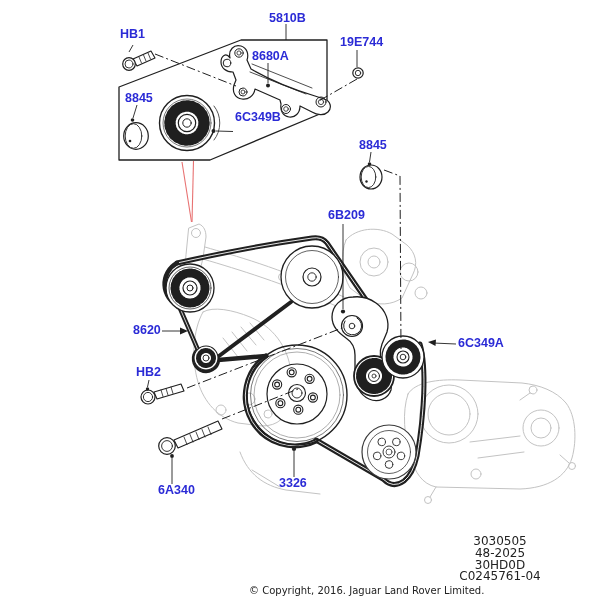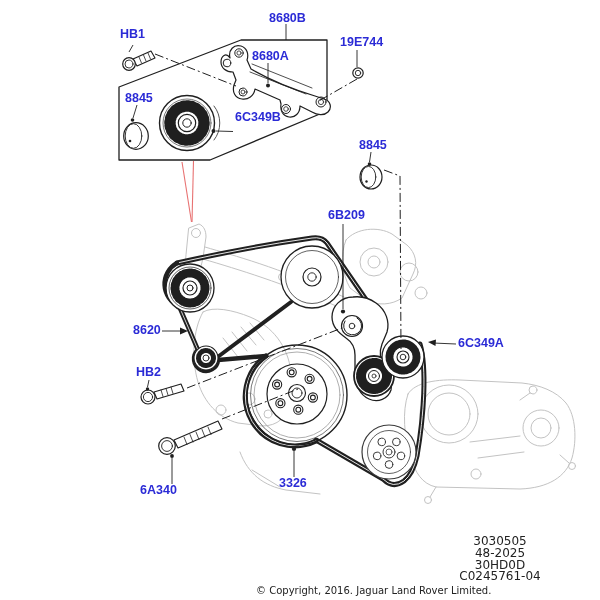--- a/index.html
+++ b/index.html
@@ -3,21 +3,21 @@
 <meta charset="utf-8">
 <style>
   html,body{margin:0;padding:0;background:#fff;}
   .stage{position:relative;width:600px;height:600px;background:#ffffff;overflow:hidden;
          font-family:"Liberation Sans",sans-serif;}
   .art{position:absolute;left:0;top:0;}
   .part-label{position:absolute;font-weight:bold;font-size:12.5px;line-height:12px;
               white-space:nowrap;color:var(--label-color,#2b2bd6);cursor:default;}
   .codes{position:absolute;left:440px;top:536px;width:120px;text-align:center;
          font-family:"DejaVu Sans",sans-serif;font-size:12px;line-height:11.8px;color:#222;}
-  .copyright{position:absolute;left:256px;top:585px;font-family:"DejaVu Sans",sans-serif;
+  .copyright{position:absolute;left:249px;top:585px;font-family:"DejaVu Sans",sans-serif;
              font-size:10px;color:#222;white-space:nowrap;}
 </style>
 </head>
 <body>
 
 <div class="stage">
 
   <svg class="art" width="600" height="600" viewBox="0 0 600 600">
 
     <g stroke="#c3c3c3" fill="none" stroke-width="1" stroke-linejoin="round" stroke-linecap="round">
@@ -229,31 +229,31 @@
         <circle cx="147.5" cy="389" r="1.7"></circle>
         <circle cx="172" cy="456" r="1.9"></circle>
         <circle cx="294" cy="449" r="2.1"></circle>
         <polygon points="188,331 180,327.5 180,334.5"></polygon>
         <polygon points="428,342 436,339.5 435.5,346"></polygon>
       </g>
     </g>
   </svg>
 
   <div class="part-label" style="left:120px;top:28px">HB1</div>
-  <div class="part-label" style="left:269px;top:12px">8680B</div>
+  <div class="part-label" style="left:269px;top:12px">5810B</div>
   <div class="part-label" style="left:340px;top:36px">19E744</div>
   <div class="part-label" style="left:252px;top:50px">8680A</div>
   <div class="part-label" style="left:125px;top:92px">8845</div>
   <div class="part-label" style="left:235px;top:111px">6C349B</div>
   <div class="part-label" style="left:359px;top:139px">8845</div>
   <div class="part-label" style="left:328px;top:209px">6B209</div>
   <div class="part-label" style="left:133px;top:324px">8620</div>
   <div class="part-label" style="left:458px;top:337px">6C349A</div>
   <div class="part-label" style="left:136px;top:366px">HB2</div>
-  <div class="part-label" style="left:140px;top:484px">6A340</div>
+  <div class="part-label" style="left:158px;top:484px">6A340</div>
   <div class="part-label" style="left:279px;top:477px">3326</div>
 
   <div class="codes">
     <div>3030505</div>
     <div>48-2025</div>
     <div>30HD0D</div>
     <div>C0245761-04</div>
   </div>
   <div class="copyright">© Copyright, 2016. Jaguar Land Rover Limited.</div>
 </div>

